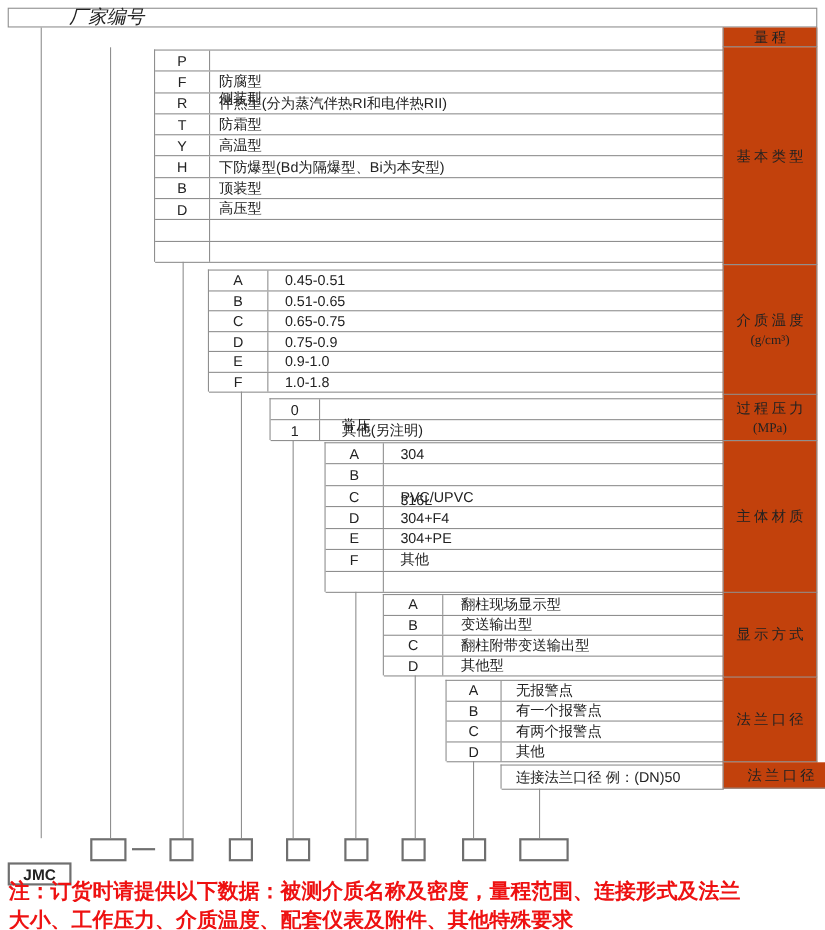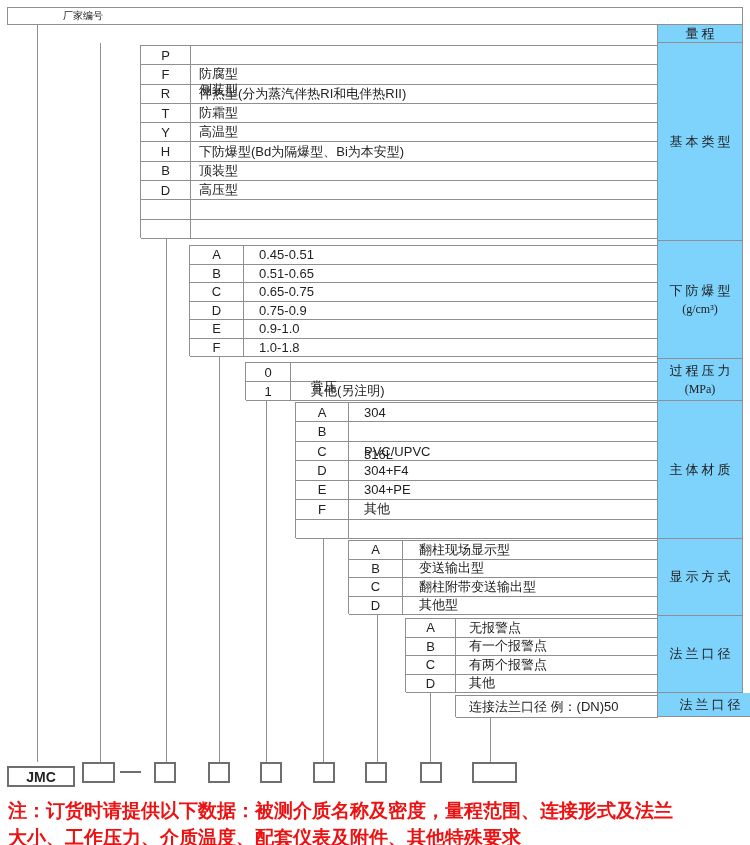--- a/index.html
+++ b/index.html
@@ -1,27 +1,27 @@
 <!DOCTYPE html>
 <html><head>
 <meta charset="utf-8">
 <style>
   html,body{margin:0;padding:0;background:#fff;}
   .canvas{position:relative;width:750px;height:845px;background:#ffffff;
           font-family:"Liberation Sans",sans-serif;color:#222;overflow:hidden;}
   .box{position:absolute;border:1px solid #8f8f8f;box-sizing:border-box;background:#fff;}
-  .box span{display:block;font-size:10px;line-height:16px;white-space:nowrap;}
+  .box span{display:block;font-size:17px;line-height:16px;white-space:nowrap;font-style:italic;}
   .section{position:absolute;box-sizing:border-box;border-top:1px solid #8f8f8f;border-left:1px solid #8f8f8f;}
   .row{box-sizing:border-box;border-bottom:1px solid #8f8f8f;display:flex;align-items:stretch;}
   .code{box-sizing:border-box;border-right:1px solid #8f8f8f;display:flex;align-items:center;
         justify-content:center;font-size:13px;color:#222;flex:0 0 auto;}
   .desc{display:flex;align-items:center;font-size:13px;color:#222;white-space:nowrap;flex:1 1 auto;}
   .label-cell{position:absolute;box-sizing:border-box;border-left:1px solid #8f8f8f;border-right:1px solid #8f8f8f;
         border-bottom:1px solid #8f8f8f;display:flex;flex-direction:column;align-items:center;justify-content:center;
-        font-family:"Liberation Serif",serif;font-size:13px;color:#222;background:#7dd3fc;}
+        font-family:"Liberation Serif",serif;font-size:13px;color:#222;background:#c2410c;}
   .label-cell .main{letter-spacing:3px;padding-left:3px;white-space:nowrap;}
   .label-cell .sub{letter-spacing:0;font-size:12px;margin-top:2px;white-space:nowrap;}
   .vline{position:absolute;width:1px;background:#8f8f8f;}
   .mbox{position:absolute;box-sizing:border-box;border:2px solid #6f6f6f;background:#fff;
         display:flex;align-items:center;justify-content:center;font-weight:bold;font-size:14px;color:#222;}
   .dash{position:absolute;height:2px;background:#6f6f6f;}
   .note{position:absolute;font-weight:bold;font-size:19px;line-height:27px;letter-spacing:0px;}
 </style>
 </head>
 <body>
@@ -185,21 +185,21 @@
       </div>
     </div>
   <div id="gen-labels">
       <div class="label-cell" style="left: 657px; top: 25px; width: 86px; height: 18px;">
         <div class="main">量程</div>
       </div>
       <div class="label-cell" style="left: 657px; top: 43px; width: 86px; height: 198px;">
         <div class="main">基本类型</div>
       </div>
       <div class="label-cell" style="left: 657px; top: 241px; width: 86px; height: 118px;">
-        <div class="main">下防爆型</div>
+        <div class="main">介质温度</div>
         <div class="sub">(g/cm³)</div>
       </div>
       <div class="label-cell" style="left: 657px; top: 359px; width: 86px; height: 42px;">
         <div class="main">过程压力</div>
         <div class="sub">(MPa)</div>
       </div>
       <div class="label-cell" style="left: 657px; top: 401px; width: 86px; height: 138px;">
         <div class="main">主体材质</div>
       </div>
       <div class="label-cell" style="left: 657px; top: 539px; width: 86px; height: 77px;">
@@ -217,21 +217,21 @@
       <div class="vline" style="left: 100px; top: 43px; height: 719px;"></div>
       <div class="vline" style="left: 166px; top: 238px; height: 524px;"></div>
       <div class="vline" style="left: 219px; top: 356px; height: 406px;"></div>
       <div class="vline" style="left: 266px; top: 400px; height: 362px;"></div>
       <div class="vline" style="left: 323px; top: 538px; height: 224px;"></div>
       <div class="vline" style="left: 377px; top: 614px; height: 148px;"></div>
       <div class="vline" style="left: 430px; top: 692px; height: 70px;"></div>
       <div class="vline" style="left: 490px; top: 717px; height: 45px;"></div>
     </div>
 
-  <div class="mbox" style="left:7px;top:766px;width:68px;height:21px;">
+  <div class="mbox" style="left:7px;top:784px;width:58px;height:21px;">
     <span>JMC</span>
   </div>
   <div class="dash" style="left:120px;top:771px;width:21px;"></div>
   <div id="gen-model-boxes">
       <div class="mbox" style="left: 82px; top: 762px; width: 33px; height: 21px;"></div>
       <div class="mbox" style="left: 154px; top: 762px; width: 22px; height: 21px;"></div>
       <div class="mbox" style="left: 208px; top: 762px; width: 22px; height: 21px;"></div>
       <div class="mbox" style="left: 260px; top: 762px; width: 22px; height: 21px;"></div>
       <div class="mbox" style="left: 313px; top: 762px; width: 22px; height: 21px;"></div>
       <div class="mbox" style="left: 365px; top: 762px; width: 22px; height: 21px;"></div>

